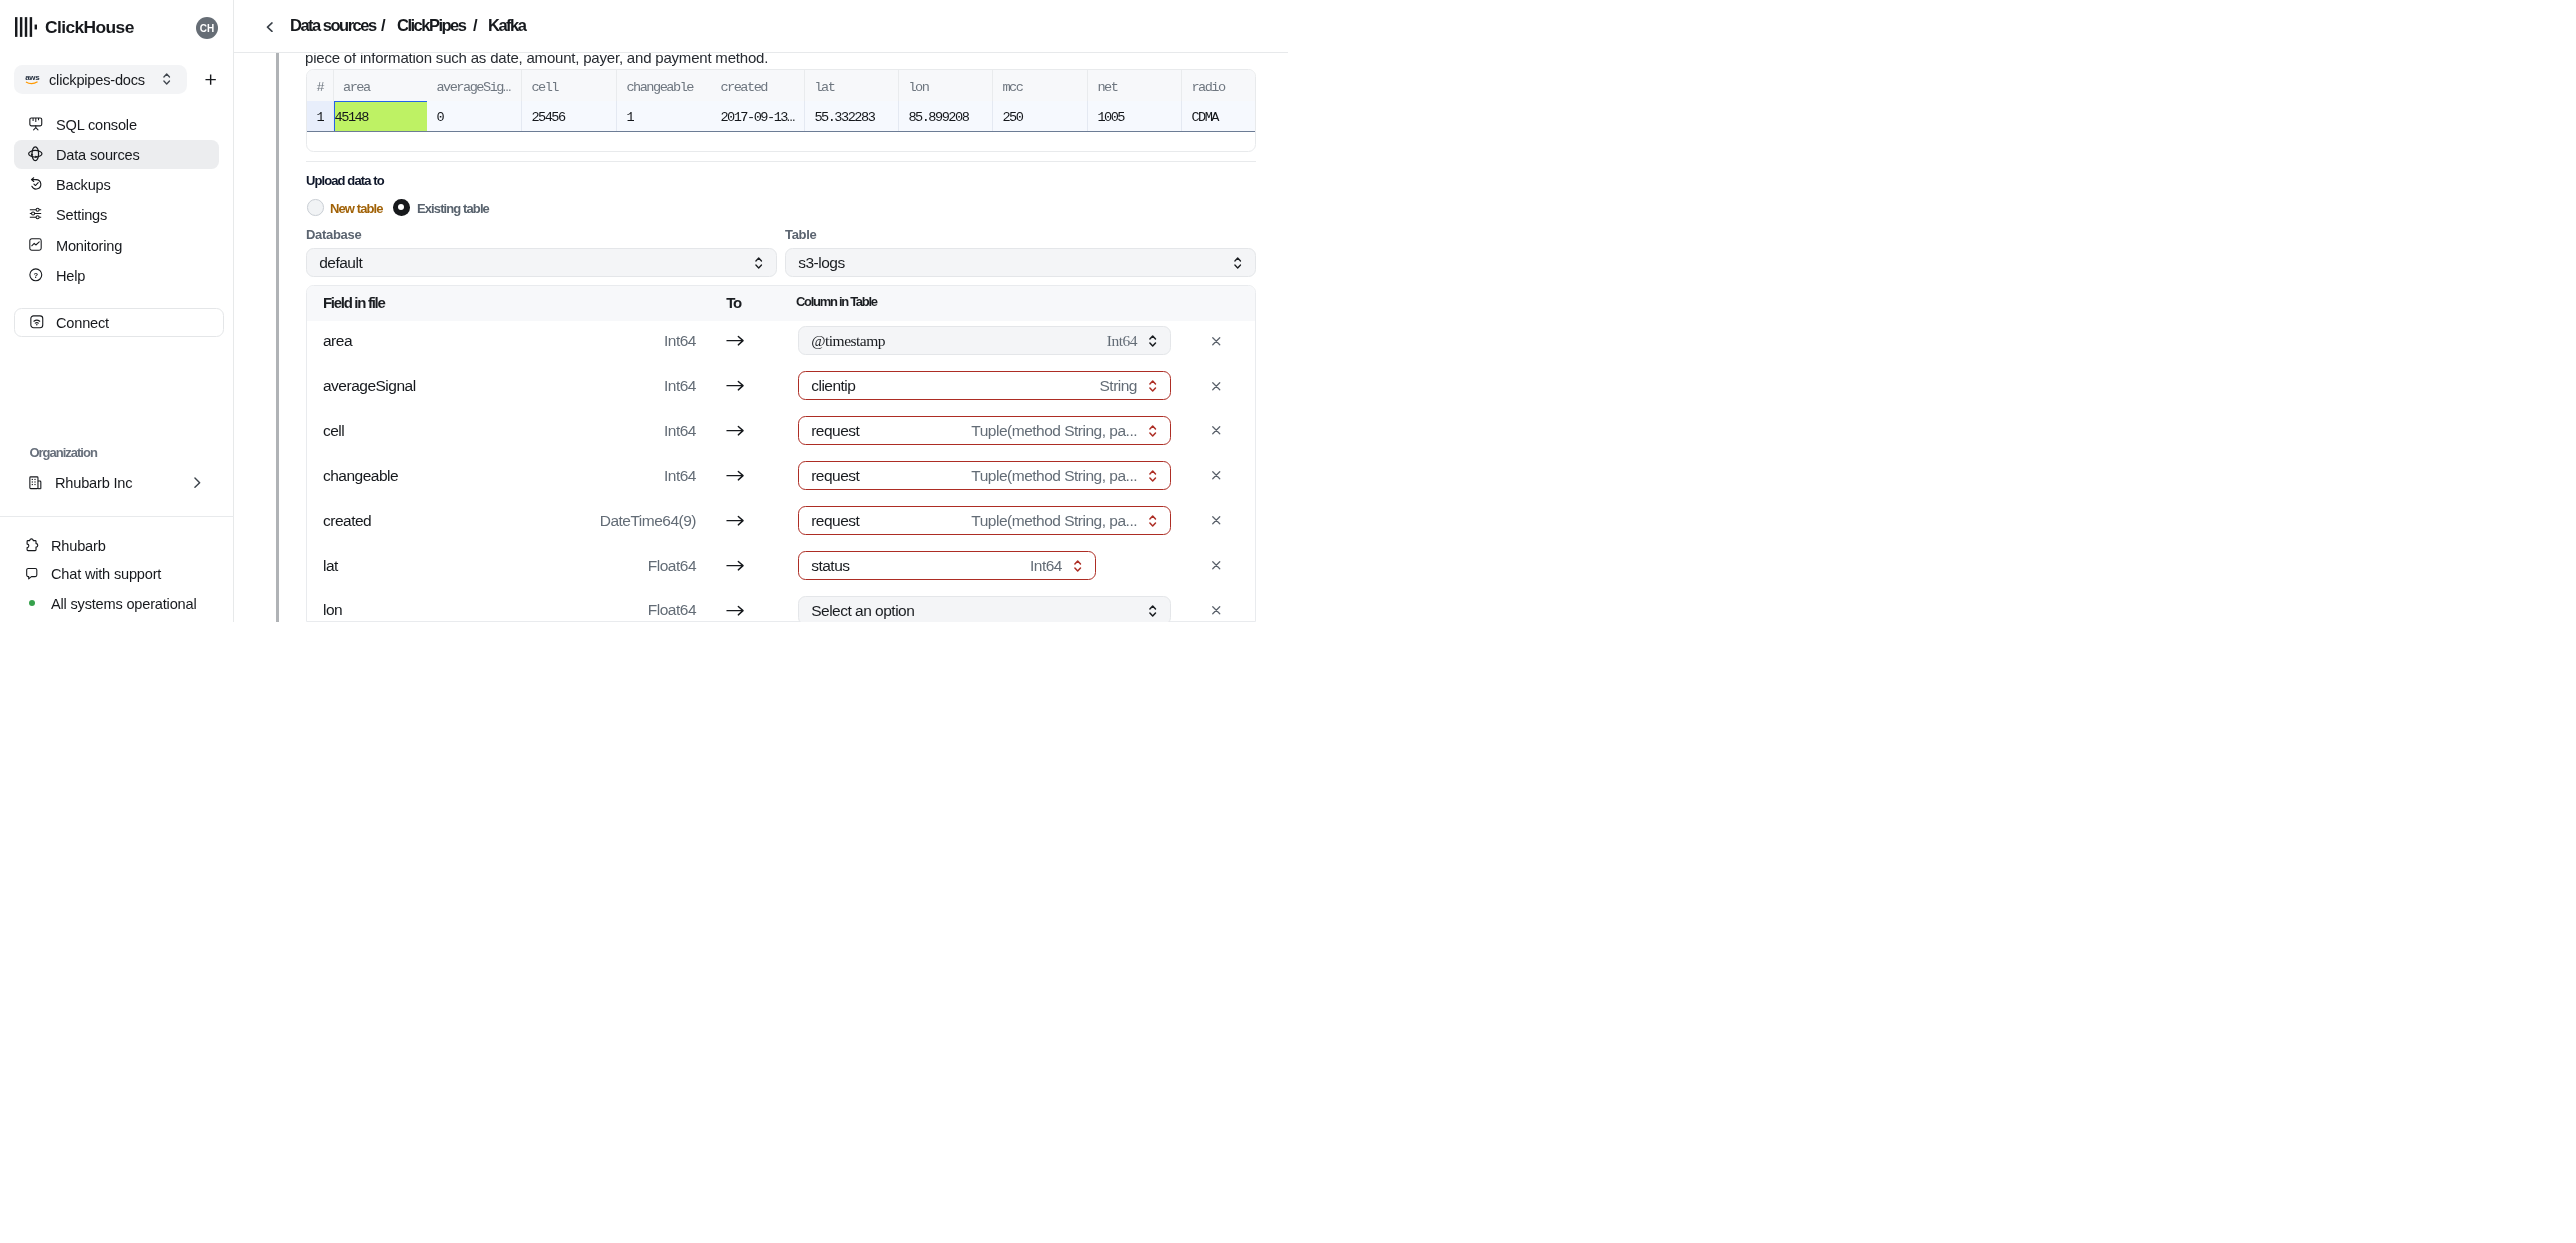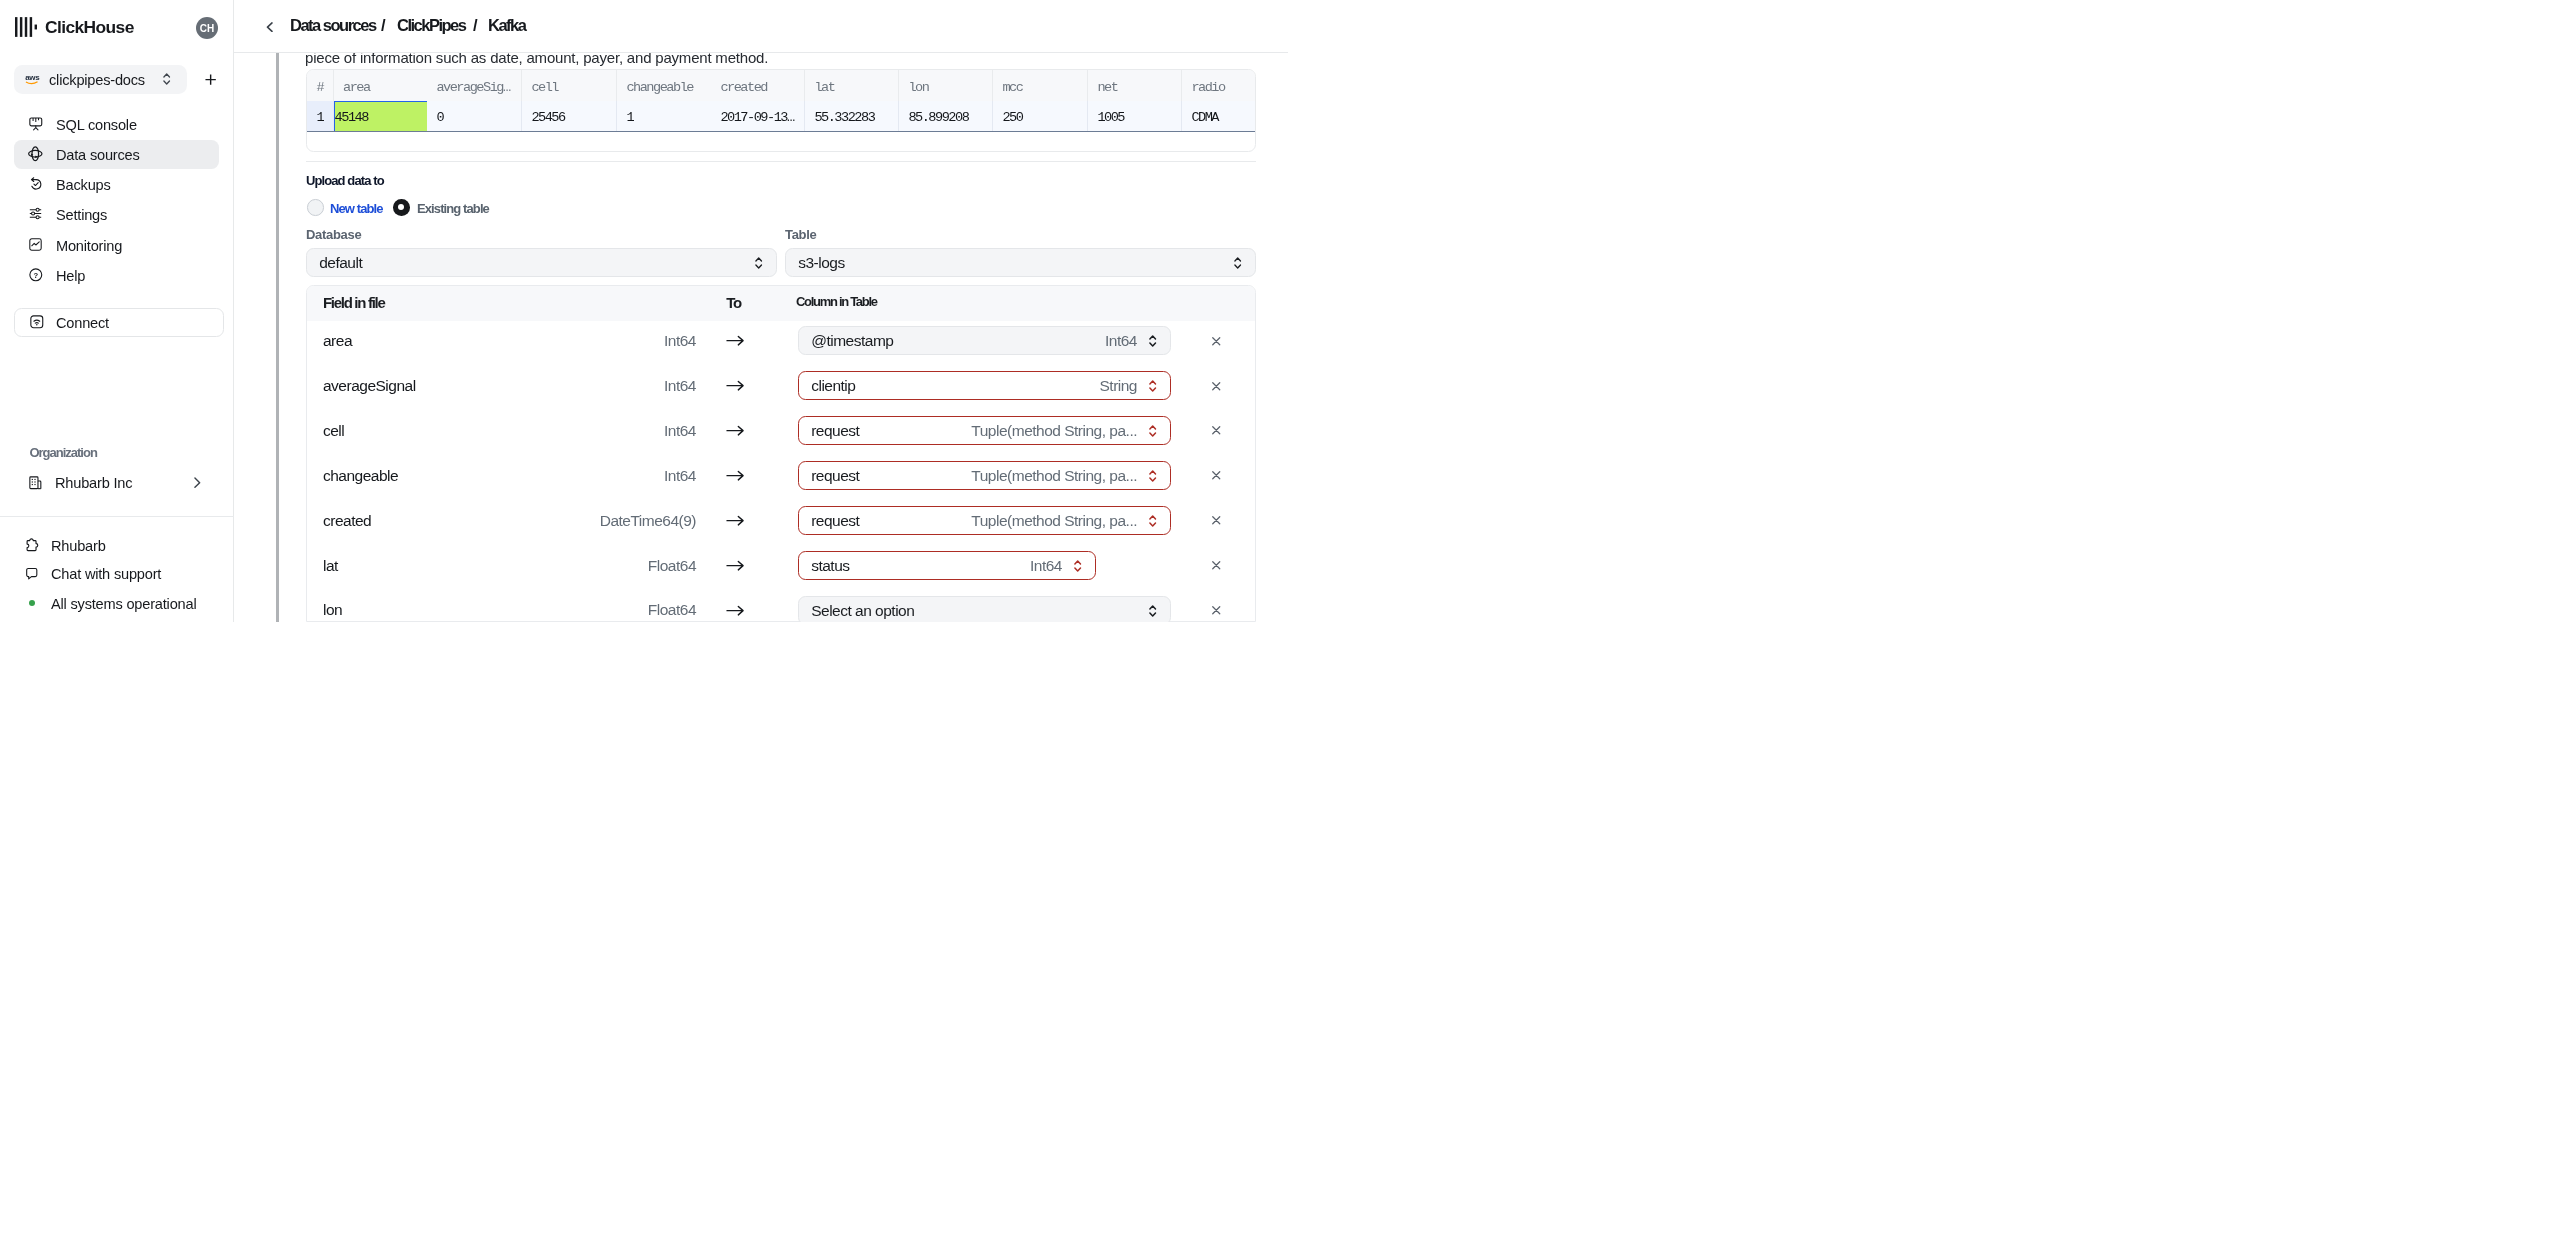--- a/index.html
+++ b/index.html
@@ -202,21 +202,21 @@
     <div class="pt-c" style="left:781px; width:94px;">1005</div>
     <div class="pt-c" style="left:875px; width:76px; border-right:none;">CDMA</div>
     <div class="abs" style="left:0; top:61px; width:950px; height:1.4px; background:#6c7c95;"></div>
   </div>
 
   <div class="abs" style="left:306px; top:161px; width:950px; height:0.9px; background:#e8eaec; z-index:1;"></div>
 
   <div class="abs" style="left:306px; top:173px; font-size:13px; letter-spacing:-0.9px; font-weight:bold; color:#0f172a; z-index:1;">Upload data to</div>
 
   <div class="abs" style="left:307px; top:199px; width:16.6px; height:16.6px; border-radius:50%; background:#f1f3f5; border:1.4px solid #c9ced4; z-index:1;"></div>
-  <div class="abs" style="left:330px; top:201px; font-size:13px; letter-spacing:-0.9px; font-weight:bold; color:#1d4ed8; z-index:1;">New table</div>
+  <div class="abs" style="left:330px; top:201px; font-size:13px; letter-spacing:-0.9px; font-weight:bold; color:#a16207; z-index:1;">New table</div>
   <div class="abs" style="left:393px; top:199px; width:16.6px; height:16.6px; border-radius:50%; background:#17191c; z-index:1;"></div>
   <div class="abs" style="left:398px; top:204px; width:6px; height:6px; border-radius:50%; background:#fff; z-index:1;"></div>
   <div class="abs" style="left:417px; top:201px; font-size:13px; letter-spacing:-0.9px; font-weight:bold; color:#59636e; z-index:1;">Existing table</div>
 
   <div class="lbl" style="left:306px; top:227px; z-index:1;">Database</div>
   <div class="lbl" style="left:785px; top:227px; z-index:1;">Table</div>
 
   <div class="sel" style="left:306px; top:248px; width:471px; z-index:1;">
     <span style="margin-left:12.2px;">default</span>
     <svg style="position:absolute; right:13px;" width="9.4" height="14" viewBox="0 0 10 15">
@@ -235,21 +235,21 @@
     <div class="abs" style="left:16px; top:8px; font-size:15px; letter-spacing:-1.3px; font-weight:bold; color:#1b1e22;">Field in file</div>
     <div class="abs" style="left:419px; top:8px; width:15px; text-align:center; font-size:15px; letter-spacing:-1.3px; font-weight:bold; color:#1b1e22;">To</div>
     <div class="abs" style="left:489px; top:8px; font-size:13px; letter-spacing:-1.3px; font-weight:bold; color:#1b1e22;">Column in Table</div>
   </div>
 
 <div class="abs" style="left:323px; top:332px; font-size:15.5px; letter-spacing:-0.5px; color:#15181c; z-index:2;">area</div>
     <div class="abs" style="left:555px; top:332px; width:141px; text-align:right; font-size:15.5px; letter-spacing:-0.5px; color:#636c76; z-index:2;">Int64</div>
     <svg class="abs" style="left:726px; top:335px; z-index:2;" width="19" height="11.3" viewBox="0 0 20 12">
       <path d="M1 6 H18 M13 1.5 L18 6 L13 10.5" fill="none" stroke="#16191d" stroke-width="1.5" stroke-linecap="round" stroke-linejoin="round"></path>
     </svg>
-    <div class="sel" style="left:798px; top:326px; width:373px; z-index:2;">
+    <div class="sel" style="left:798px; top:326px; width:373px; z-index:2;font-family:Liberation Serif, serif;">
       <span style="margin-left:12.2px;">@timestamp</span>
       <span class="graytxt" style="position:absolute; right:33px;">Int64</span>
       <svg style="position:absolute; right:12.2px;" width="9.4" height="14" viewBox="0 0 10 15">
         <path d="M2 5.4 L5 2.2 L8 5.4 M2 9.6 L5 12.8 L8 9.6" fill="none" stroke="#191c20" stroke-width="1.6" stroke-linecap="round" stroke-linejoin="round"></path>
       </svg>
     </div>
     <svg class="abs" style="left:1212px; top:337px; z-index:2;" width="8.5" height="8.5" viewBox="0 0 9 9">
       <path d="M0.8 0.8 L8.2 8.2 M8.2 0.8 L0.8 8.2" stroke="#5a616b" stroke-width="1.3" stroke-linecap="round"></path>
     </svg>
     <div class="abs" style="left:323px; top:377px; font-size:15.5px; letter-spacing:-0.5px; color:#15181c; z-index:2;">averageSignal</div>

